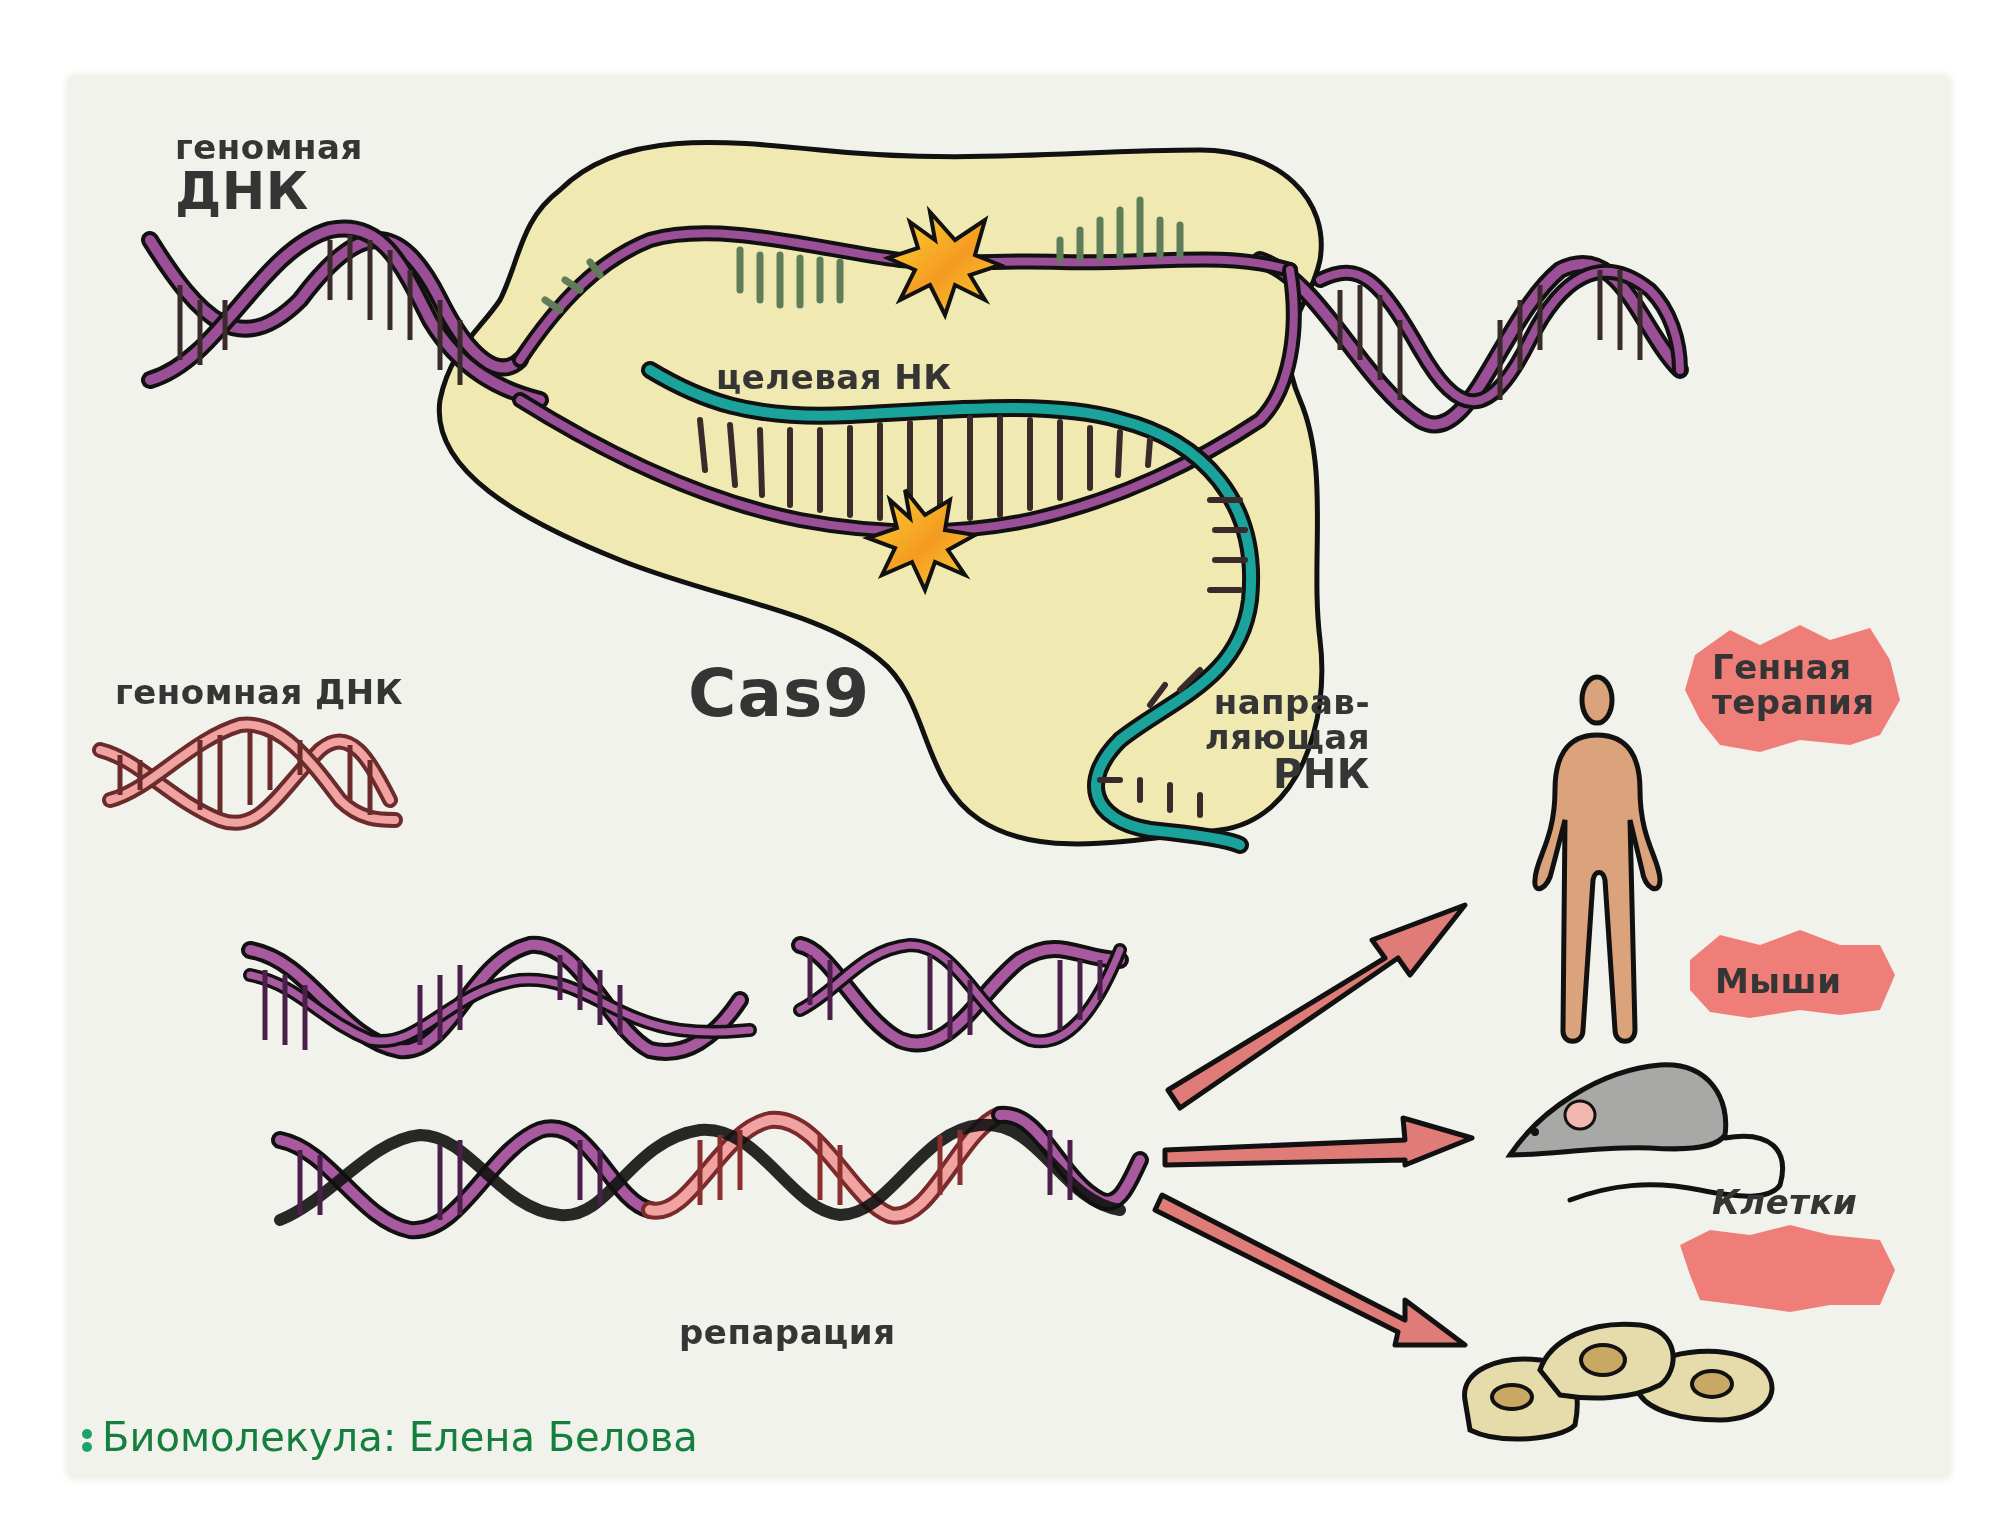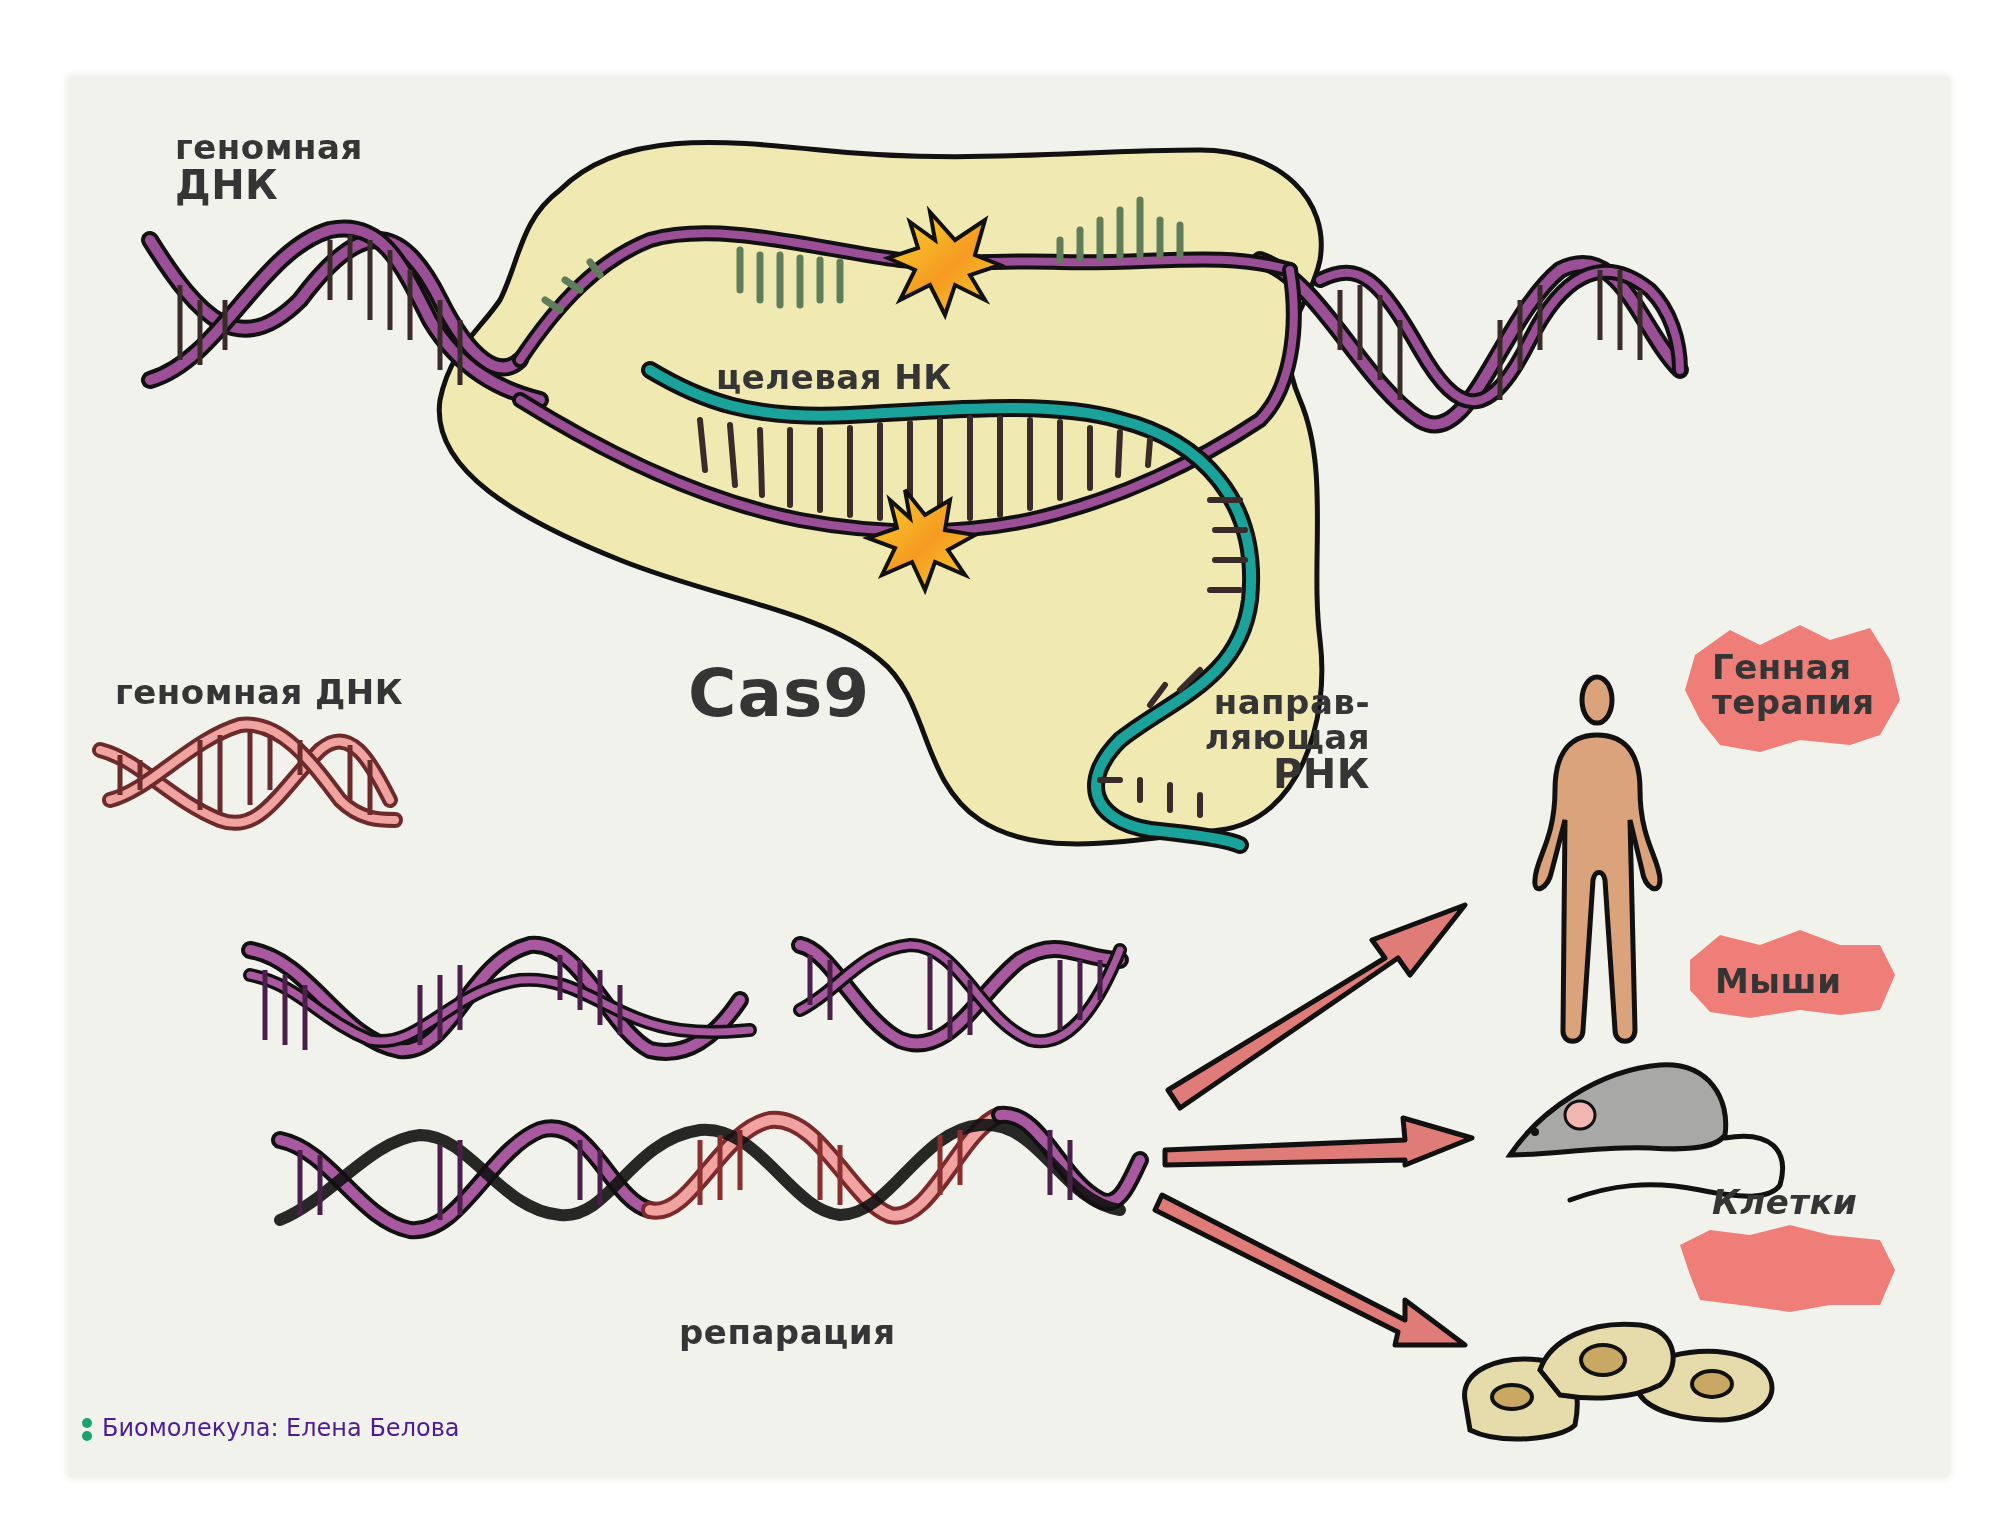--- a/index.html
+++ b/index.html
@@ -6,21 +6,21 @@
   body { width: 2000px; height: 1521px; position: relative; overflow: hidden;
          font-family: "DejaVu Sans", sans-serif; }
   .paper { position: absolute; left: 68px; top: 76px; width: 1882px; height: 1402px;
            background: #f2f2ec; border-radius: 6px;
            box-shadow: 0 0 6px 3px #f2f2ec; }
   svg.art { position: absolute; left: 0; top: 0; width: 2000px; height: 1521px; }
   .lbl { position: absolute; color: #353535; font-weight: bold; line-height: 1.02;
          font-family: "DejaVu Sans", sans-serif; letter-spacing: 0.5px; }
   .lbl-md { font-size: 34px; }
   .lbl-lg { font-size: 66px; letter-spacing: 1px; }
-  .credit { position: absolute; left: 82px; top: 1414px; font-size: 24px; color: #4c1d95;
+  .credit { position: absolute; left: 82px; top: 1414px; font-size: 40px; color: #15803d;
             font-family: "DejaVu Sans", sans-serif; font-weight: normal; }
   .credit .dots { display: inline-block; width: 10px; margin-right: 10px; vertical-align: middle; }
   .credit .dots i { display: block; width: 10px; height: 10px; border-radius: 50%; background: #1aa36f; margin: 3px 0; }
 </style>
 </head>
 <body>
 
 <div class="paper"></div>
 
 <svg class="art" viewBox="0 0 2000 1521">
@@ -254,21 +254,21 @@
     <ellipse cx="1512" cy="1397" rx="20" ry="12" fill="#c9a864" stroke="#111" stroke-width="4"></ellipse>
     <path d="M1640,1370 C1680,1345 1740,1345 1765,1370 C1785,1395 1760,1420 1720,1420 C1680,1420 1650,1410 1640,1395 Z" fill="#e6dcab" stroke="#111" stroke-width="5"></path>
     <ellipse cx="1712" cy="1384" rx="20" ry="13" fill="#c9a864" stroke="#111" stroke-width="4"></ellipse>
     <path d="M1540,1370 C1550,1340 1590,1320 1640,1325 C1680,1330 1680,1370 1660,1385 C1630,1400 1590,1400 1560,1395 Z" fill="#e6dcab" stroke="#111" stroke-width="5"></path>
     <ellipse cx="1603" cy="1360" rx="22" ry="15" fill="#c9a864" stroke="#111" stroke-width="4"></ellipse>
   </g>
 </svg>
 
 <div class="lbl lbl-md" style="left:155px; top:130px;margin-left:20px;">
   <div>геномная</div>
-  <div style="font-size:40px;">ДНК</div>
+  <div style="font-size:52px;">ДНК</div>
 </div>
 
 <div class="lbl lbl-md" style="left:716px; top:360px;">целевая НК</div>
 
 <div class="lbl lbl-md" style="left:115px; top:675px;">геномная ДНК</div>
 
 <div class="lbl lbl-lg" style="left:688px; top:660px;">Cas9</div>
 
 <div class="lbl lbl-md" style="left:1180px; top:685px; text-align:right; width:190px;">
   <div>направ-</div>

